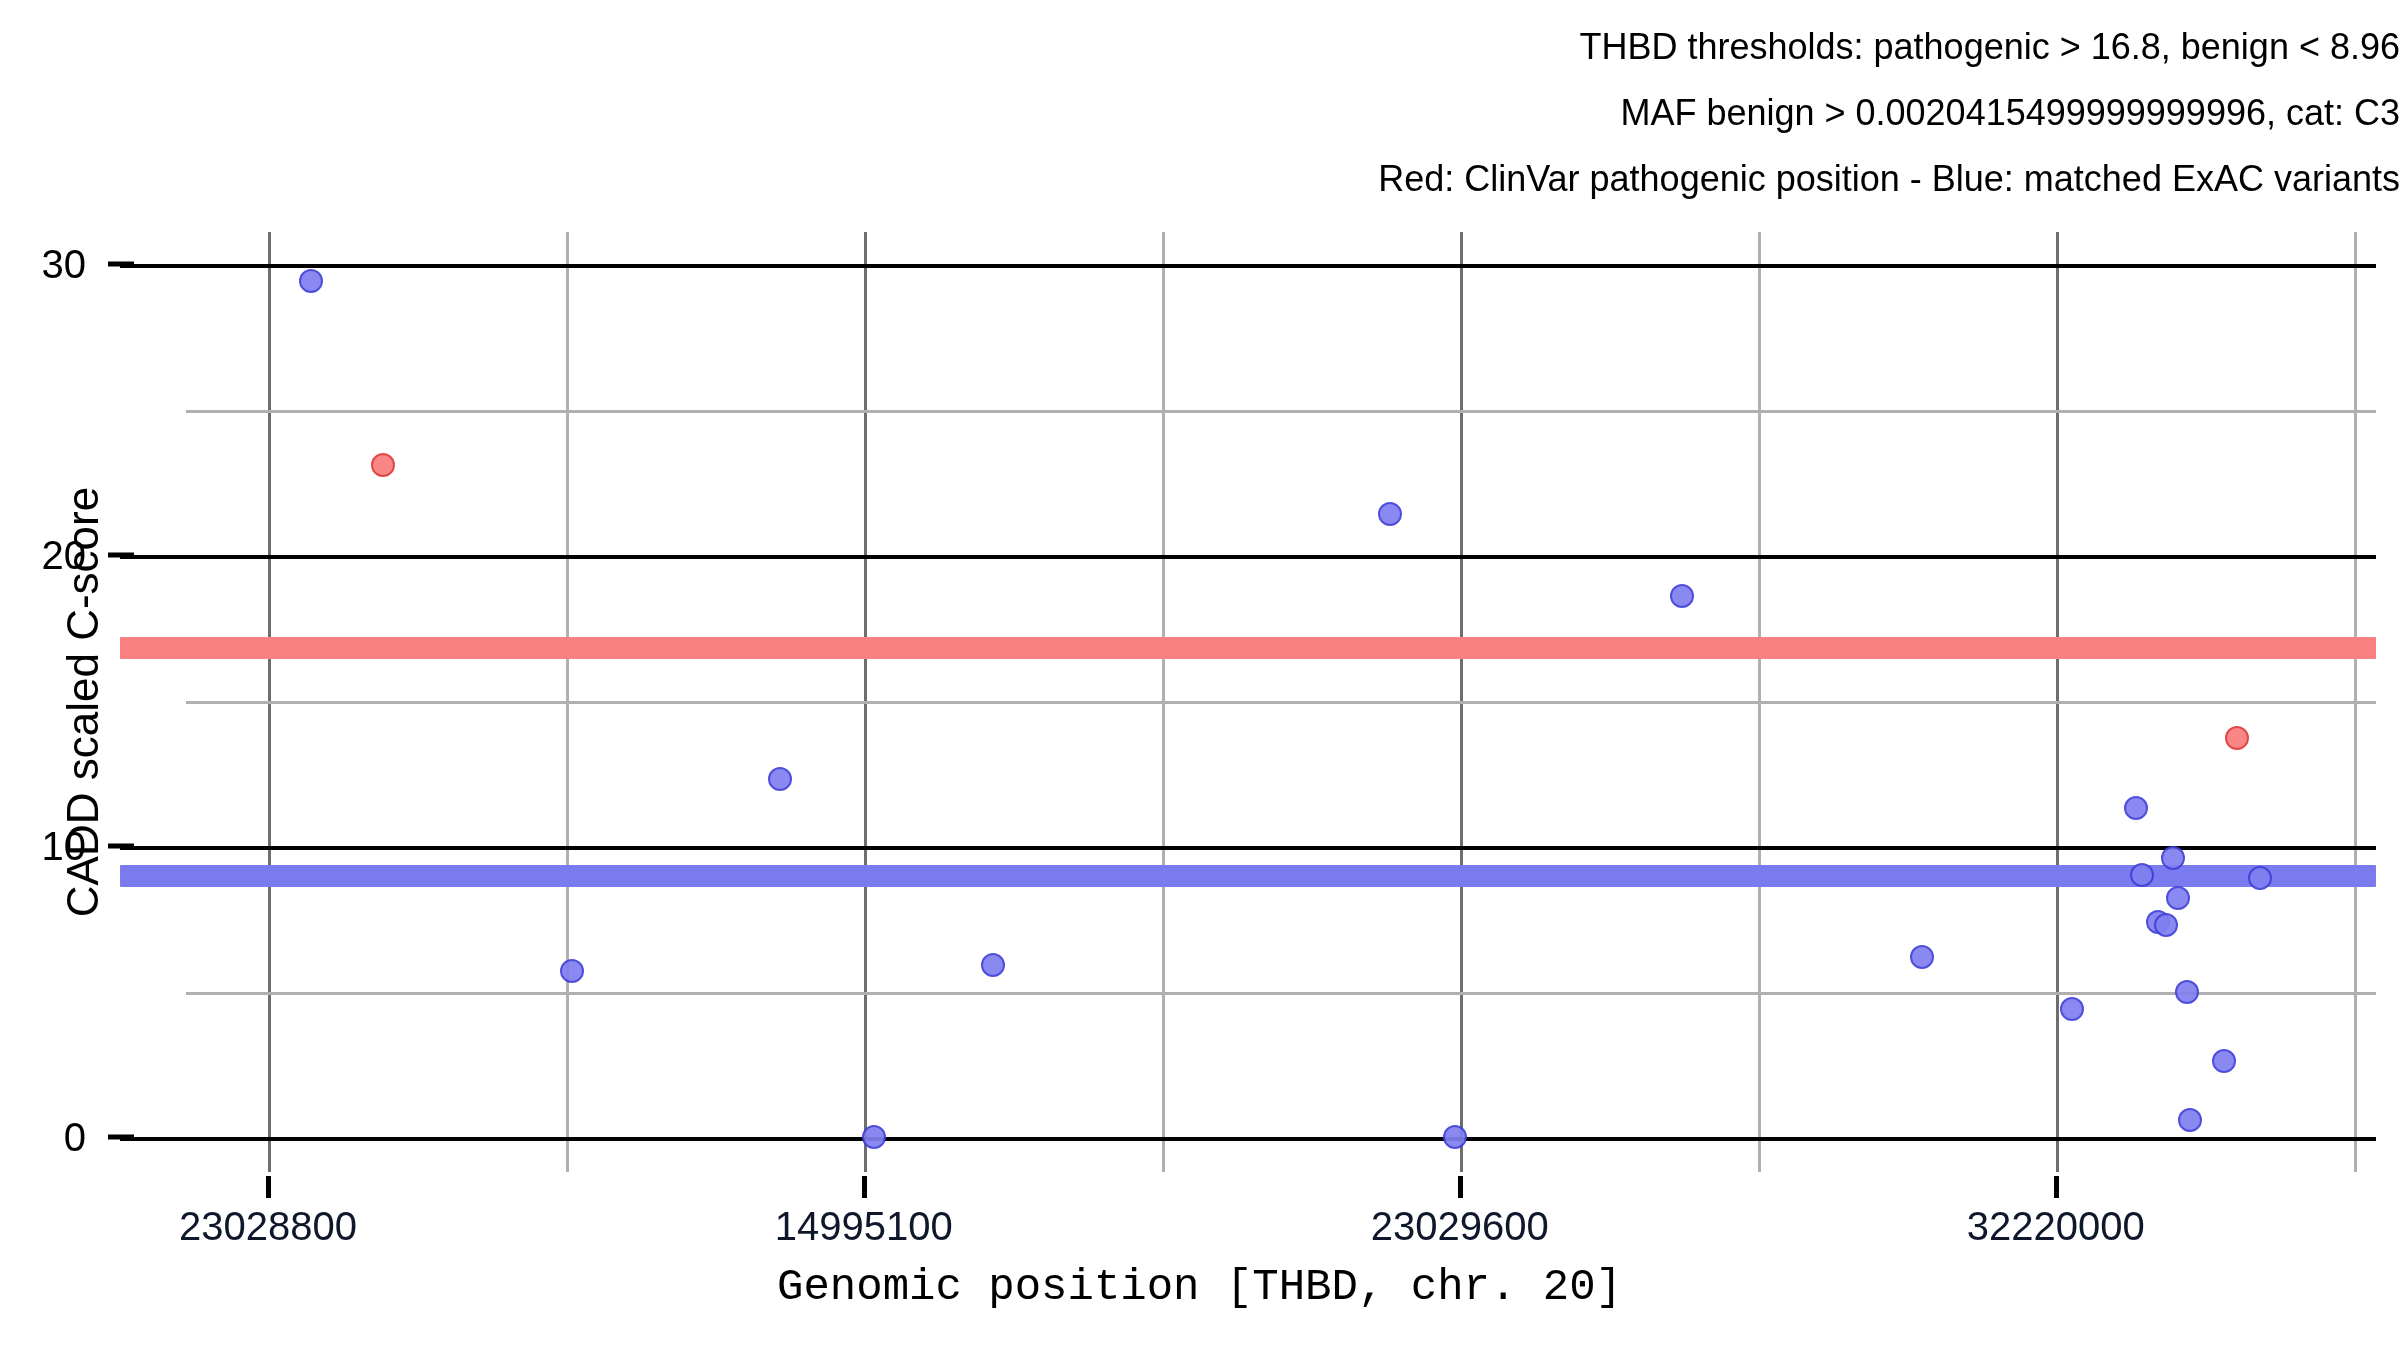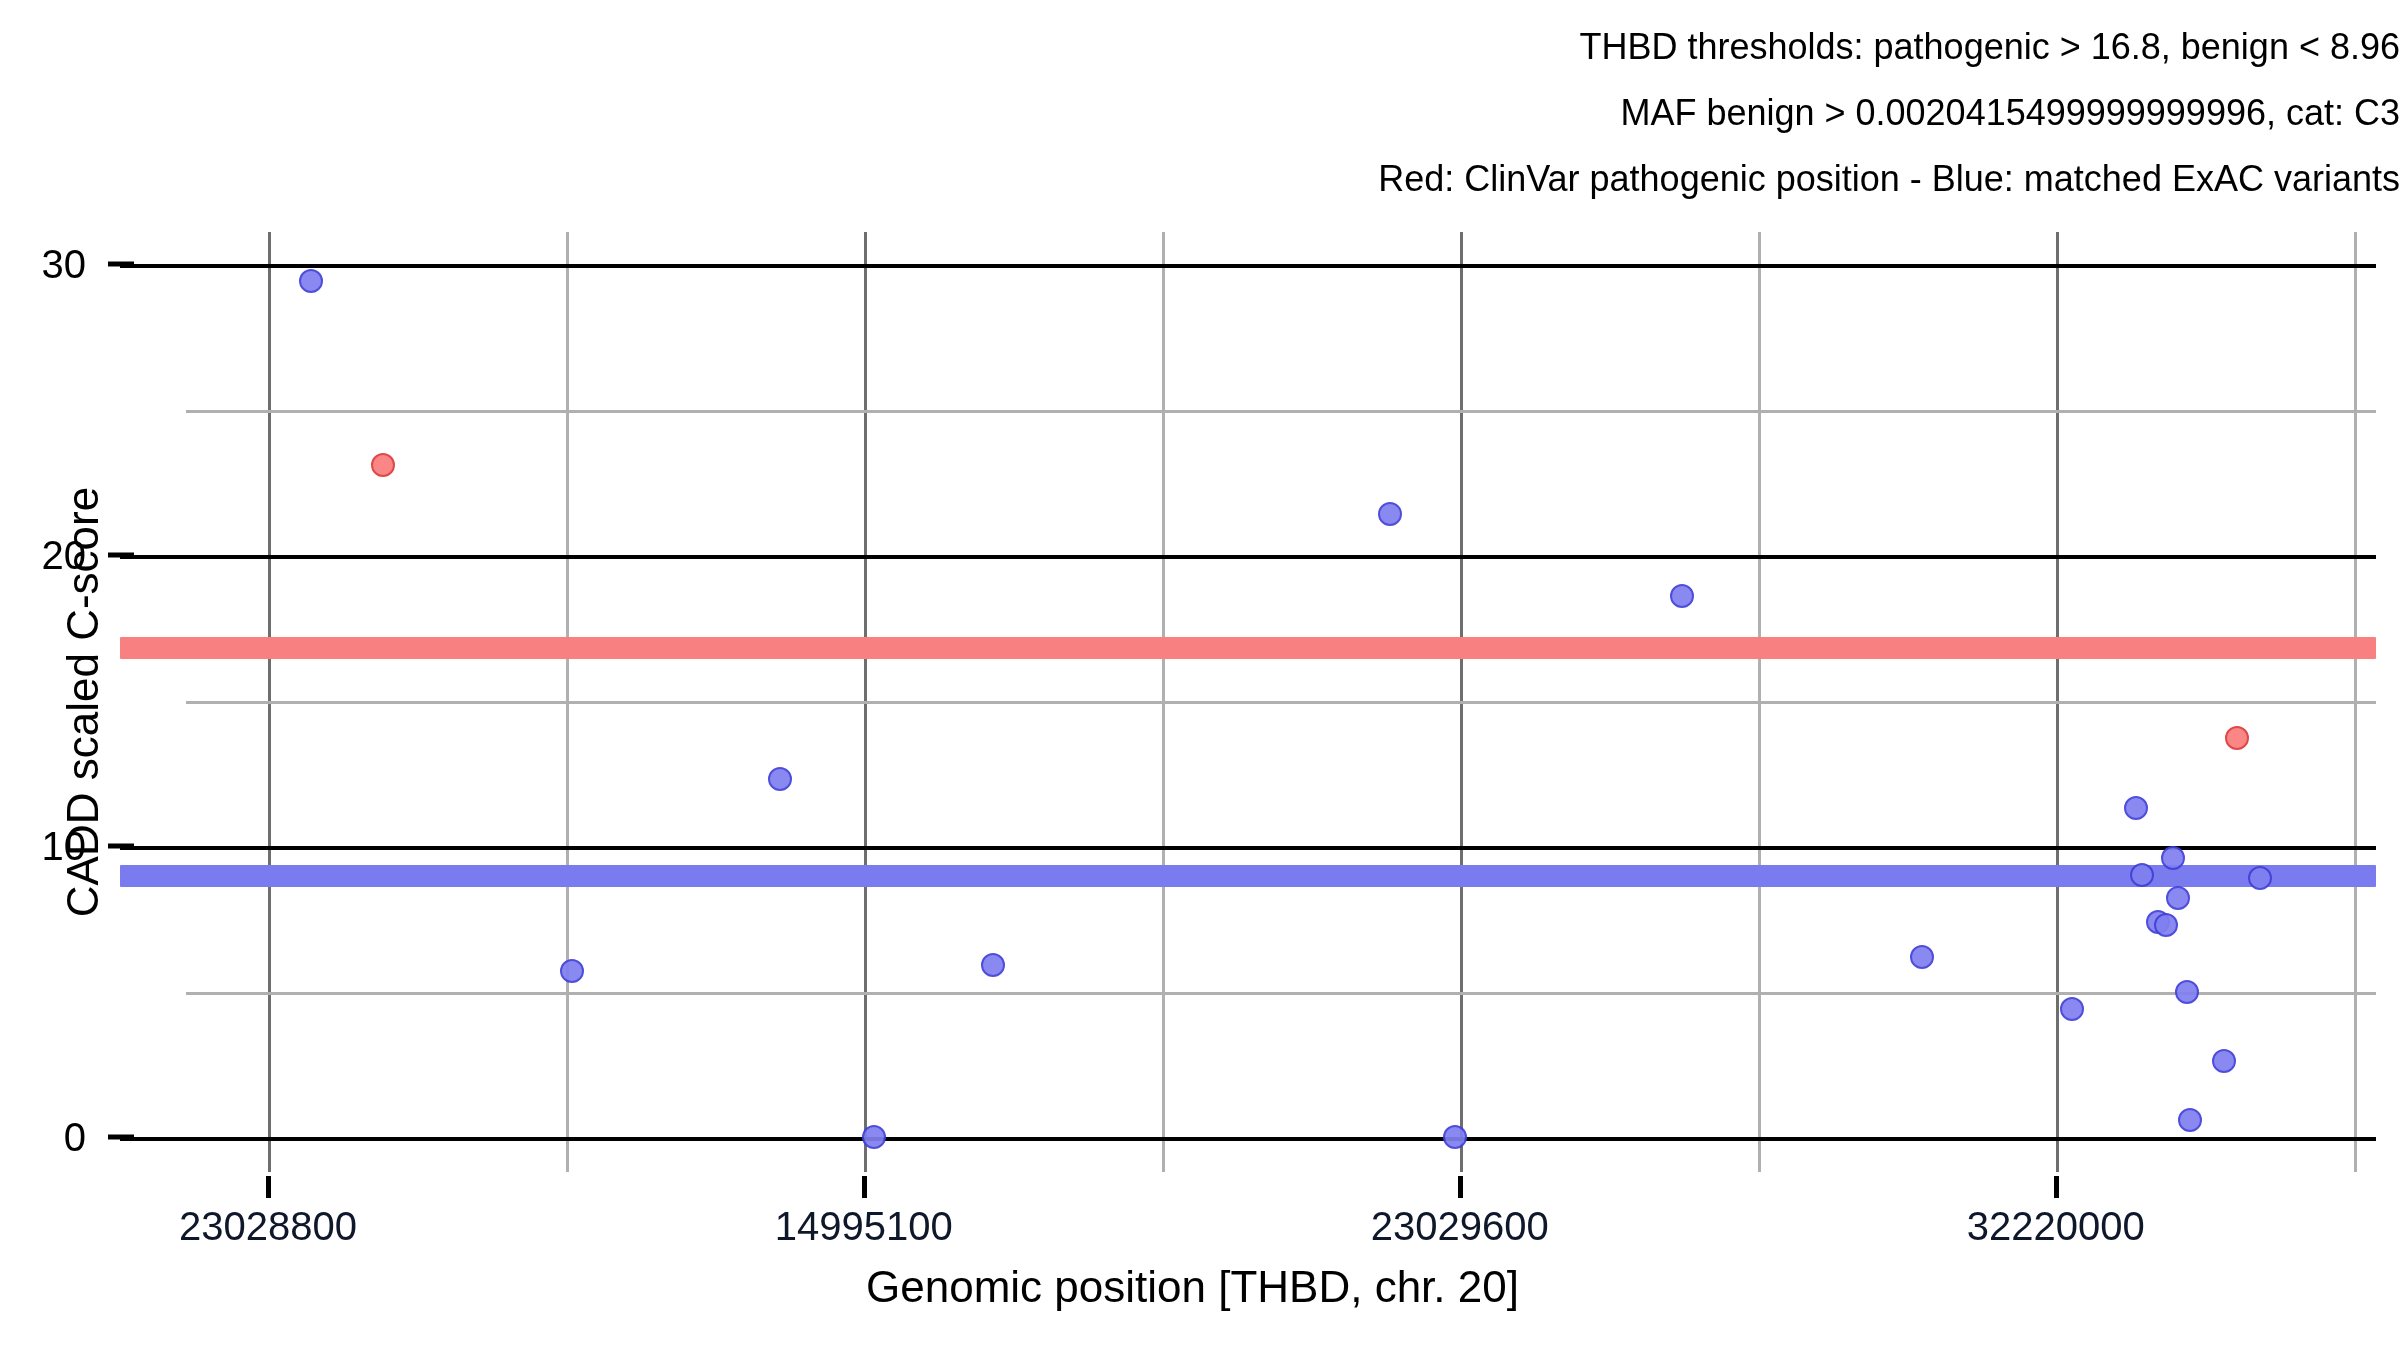--- a/index.html
+++ b/index.html
@@ -34,22 +34,22 @@
   .ytick-label{position:absolute;right:2404px;text-align:right;
       font-size:40px;color:#000;transform:translateY(-50%);white-space:nowrap;}
   .ytick-mark{position:absolute;left:-78px;width:26px;height:5px;background:#000;
       transform:translateY(-50%);}
 
   .xtick-mark{position:absolute;top:944px;width:5px;height:22px;background:#000;
       margin-left:-2px;}
   .xtick-label{position:absolute;top:972px;font-size:40px;color:#0f172a;
       transform:translateX(-50%);white-space:nowrap;}
 
-  .xaxis-title{position:absolute;left:0;top:1262px;width:2385px;text-align:center;
-      font-size:44px;color:#000;}
+  .xaxis-title{position:absolute;left:7px;top:1262px;width:2385px;text-align:center;
+      font-size:44px;color:#000;font-family:Liberation Mono, monospace;}
   .yaxis-title{position:absolute;font-size:44px;color:#000;
       transform-origin:0 0; transform:rotate(-90deg);white-space:nowrap;}
 </style>
 </head>
 <body>
 
 <div id="root">
 
   <div class="title-block">
     <div class="title-line">THBD thresholds: pathogenic &gt; 16.8, benign &lt; 8.96</div>

